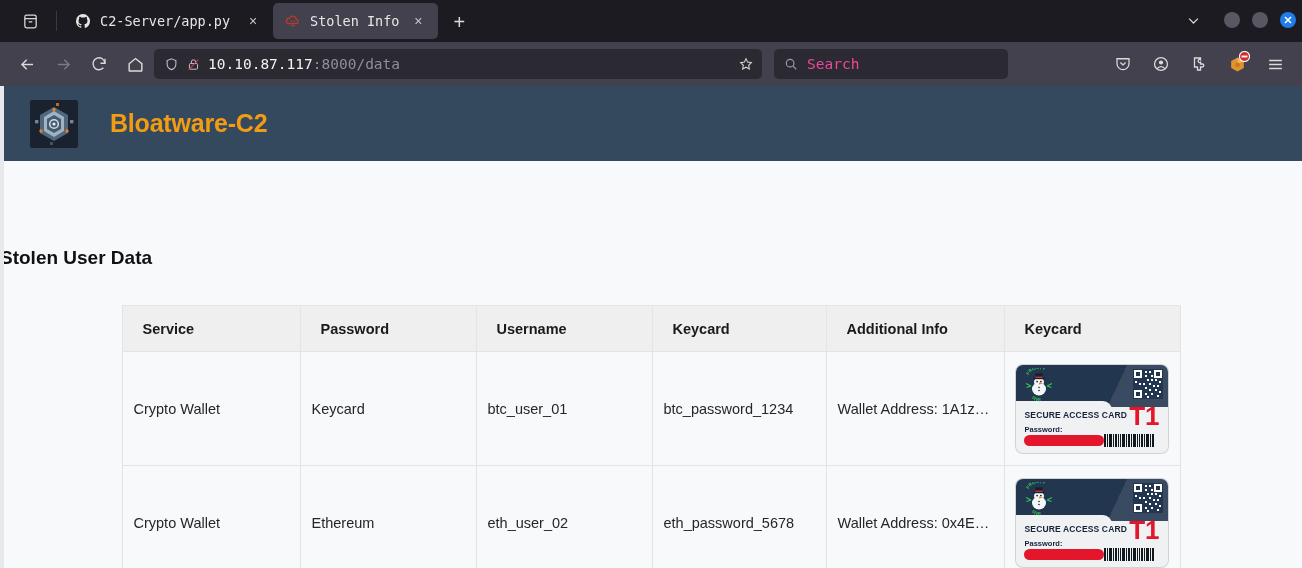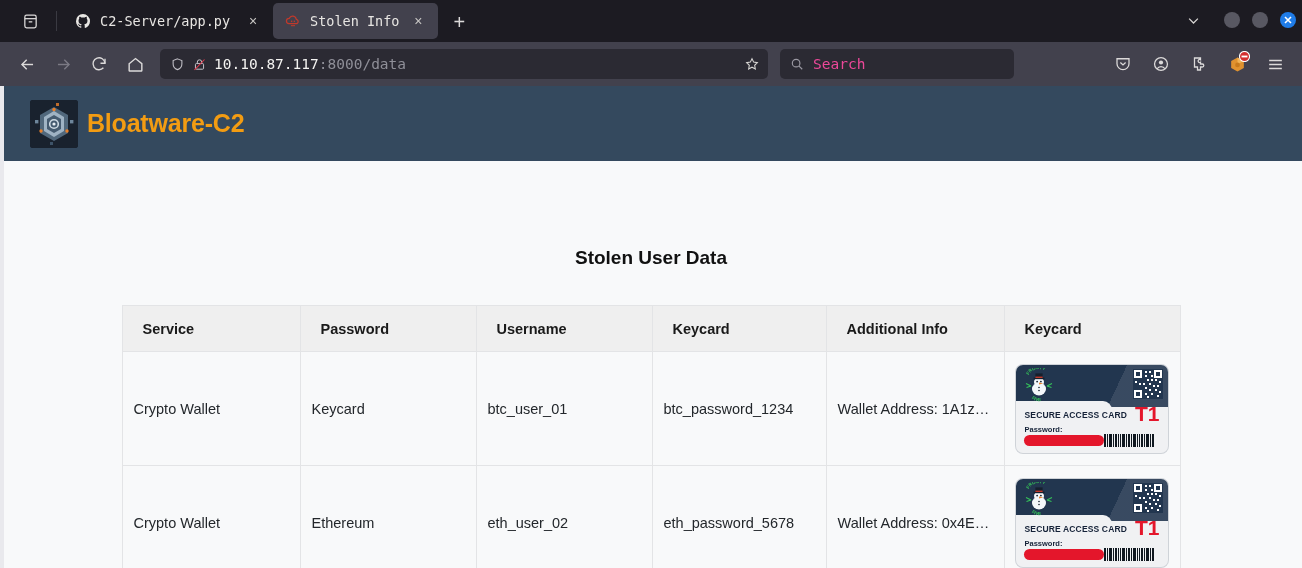--- a/index.html
+++ b/index.html
@@ -84,21 +84,20 @@
     color: #dcdada;
   }
   .navicon.dim { color: #7c7a85; }
   .urlbar {
     flex: 0 0 608px;
     height: 30px;
     background: #2b2a33;
     border-radius: 5px;
     display: flex; align-items: center;
     padding: 0 8px 0 10px;
-    margin-left: 6px;
     gap: 7px;
   }
   .url-text {
     flex: 1 1 auto;
     font-size: 14.5px;
     color: #8f8f98;
     font-family: "DejaVu Sans Mono", monospace;
     white-space: nowrap; overflow: hidden;
   }
   .url-text .host { color: #f3f2f0; }
@@ -130,21 +129,21 @@
     z-index: 5;
   }
 
   .appheader {
     height: 75px; flex: 0 0 75px;
     background: #34495e;
     display: flex; align-items: center;
     padding-left: 30px;
     gap: 0;
   }
-  .brand { display: flex; align-items: center; gap: 9px; }
+  .brand { display: flex; align-items: center; gap: 32px; }
   .logo {
     width: 48px; height: 48px; border-radius: 3px;
     background: #17202b;
     position: relative; overflow: hidden;
     flex: 0 0 48px;
   }
   .brand-name {
     font-size: 25px; font-weight: bold; color: #f39c12;
     letter-spacing: -0.2px;
   }
@@ -157,21 +156,21 @@
     padding-top: 2px;
   }
   .nav-label { font-size: 15.5px; color: #edf1f4; }
 
   .content {
     flex: 1 1 auto;
     padding-top: 0;
     overflow: hidden;
   }
   .page-title {
-    text-align: center;
+    text-align: left;
     font-size: 19px;
     font-weight: bold;
     color: #111;
     margin-top: 86px;
   }
 
   table.datatable {
     width: 1056px;
     margin: 36px auto 0 auto;
     border-collapse: collapse;
@@ -236,21 +235,21 @@
   }
   .kc-qr {
     position: absolute; right: 5px; top: 4px; width: 30px; height: 30px;
   }
   .kc-title {
     position: absolute; left: 9px; top: 45px;
     font-size: 8.5px; font-weight: bold; color: #152238; letter-spacing: 0.15px;
   }
   .kc-t1 {
     position: absolute; right: 8px; top: 38px;
-    font-size: 21px; font-weight: bold; color: #e4162b;
+    font-size: 26px; font-weight: bold; color: #e4162b;
     line-height: 1;
     font-family: "Liberation Sans", sans-serif;
   }
   .kc-pwlabel {
     position: absolute; left: 9px; top: 60px;
     font-size: 7.5px; font-weight: bold; color: #152238;
   }
   .kc-redact {
     position: absolute; left: 8px; top: 70px; width: 80px; height: 11px;
     background: #e4162b; border-radius: 6px;

